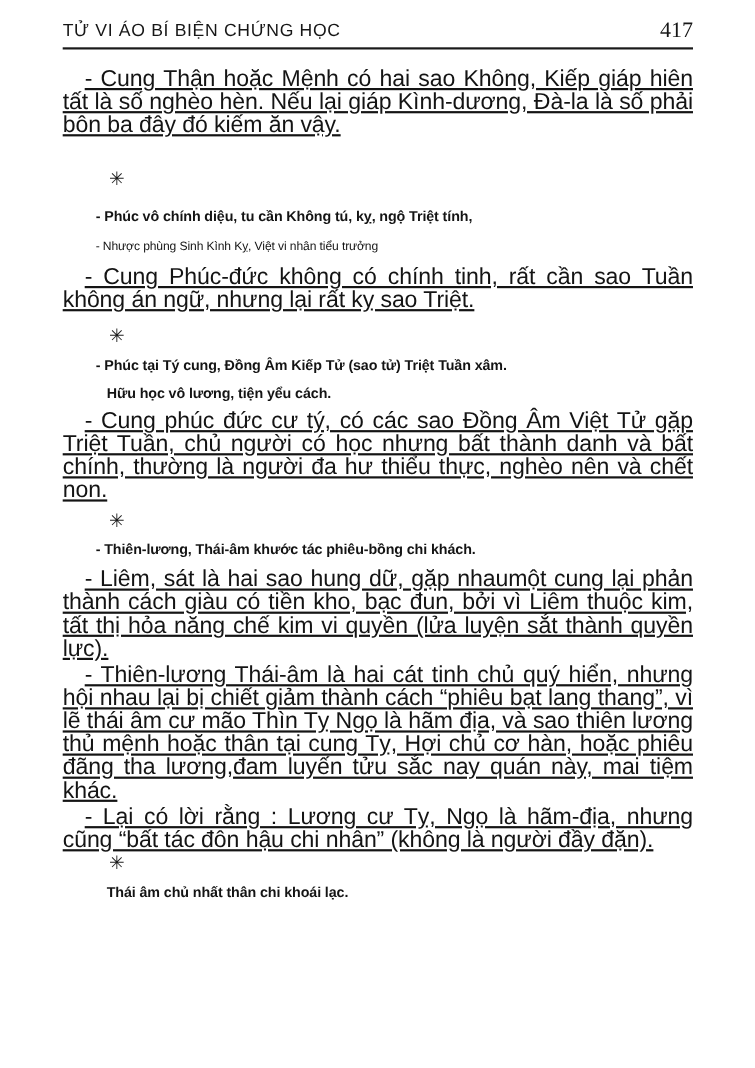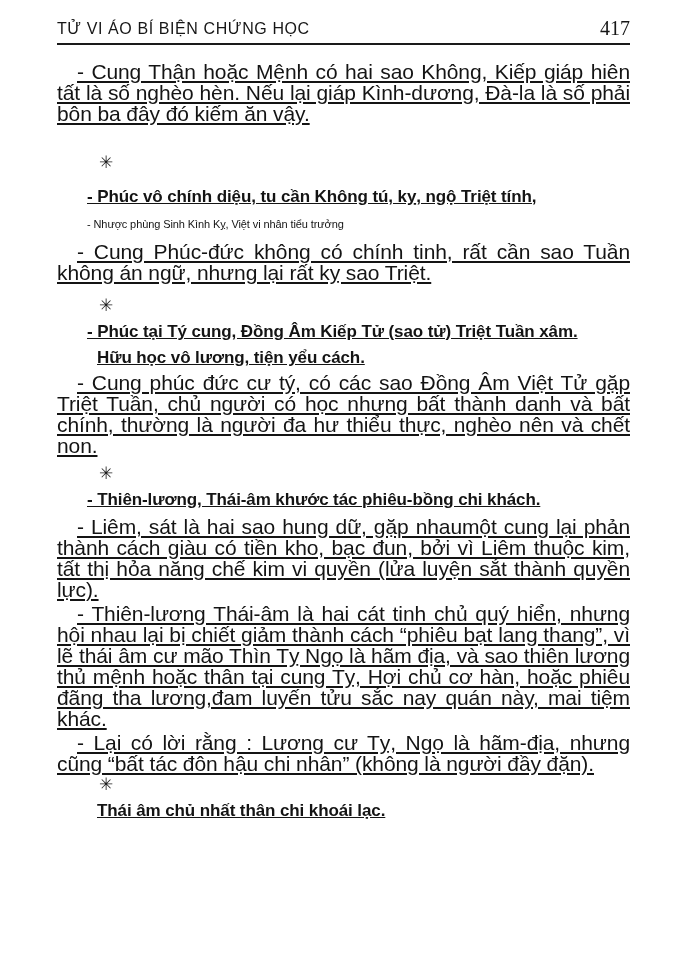--- a/index.html
+++ b/index.html
@@ -47,21 +47,21 @@
     color: #141414;
     text-decoration: underline;
   }
   .verse {
     font-size: 11px;
     line-height: 23px;
     letter-spacing: -0.1px;
     margin-left: 30px;
     color: #141414;
   }
-  .verse.bold { font-weight: bold; font-size: 17px; text-decoration: underline; }
+  .verse.bold { font-weight: bold; font-size: 13px; }
   .verse.cont { margin-left: 40px; }
   .star {
     margin-left: 42px;
     font-size: 17px;
     line-height: 22px;
     height: 22px;
     color: #1a1a1a;
   }
   .mt-a { margin-top: 16px; }
   .mt-b { margin-top: 28px; }

